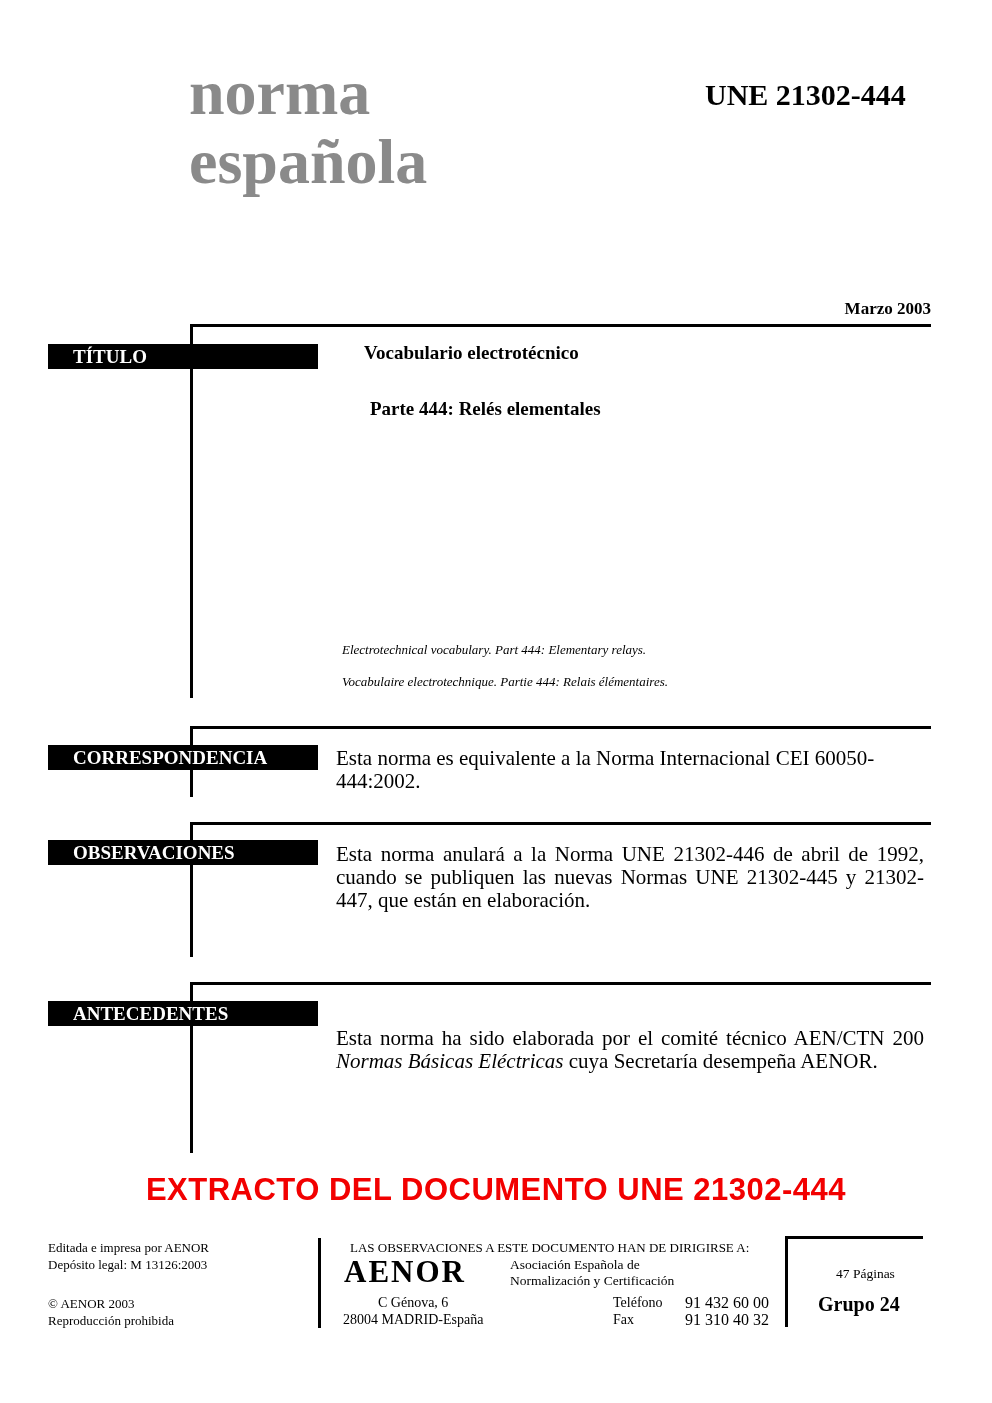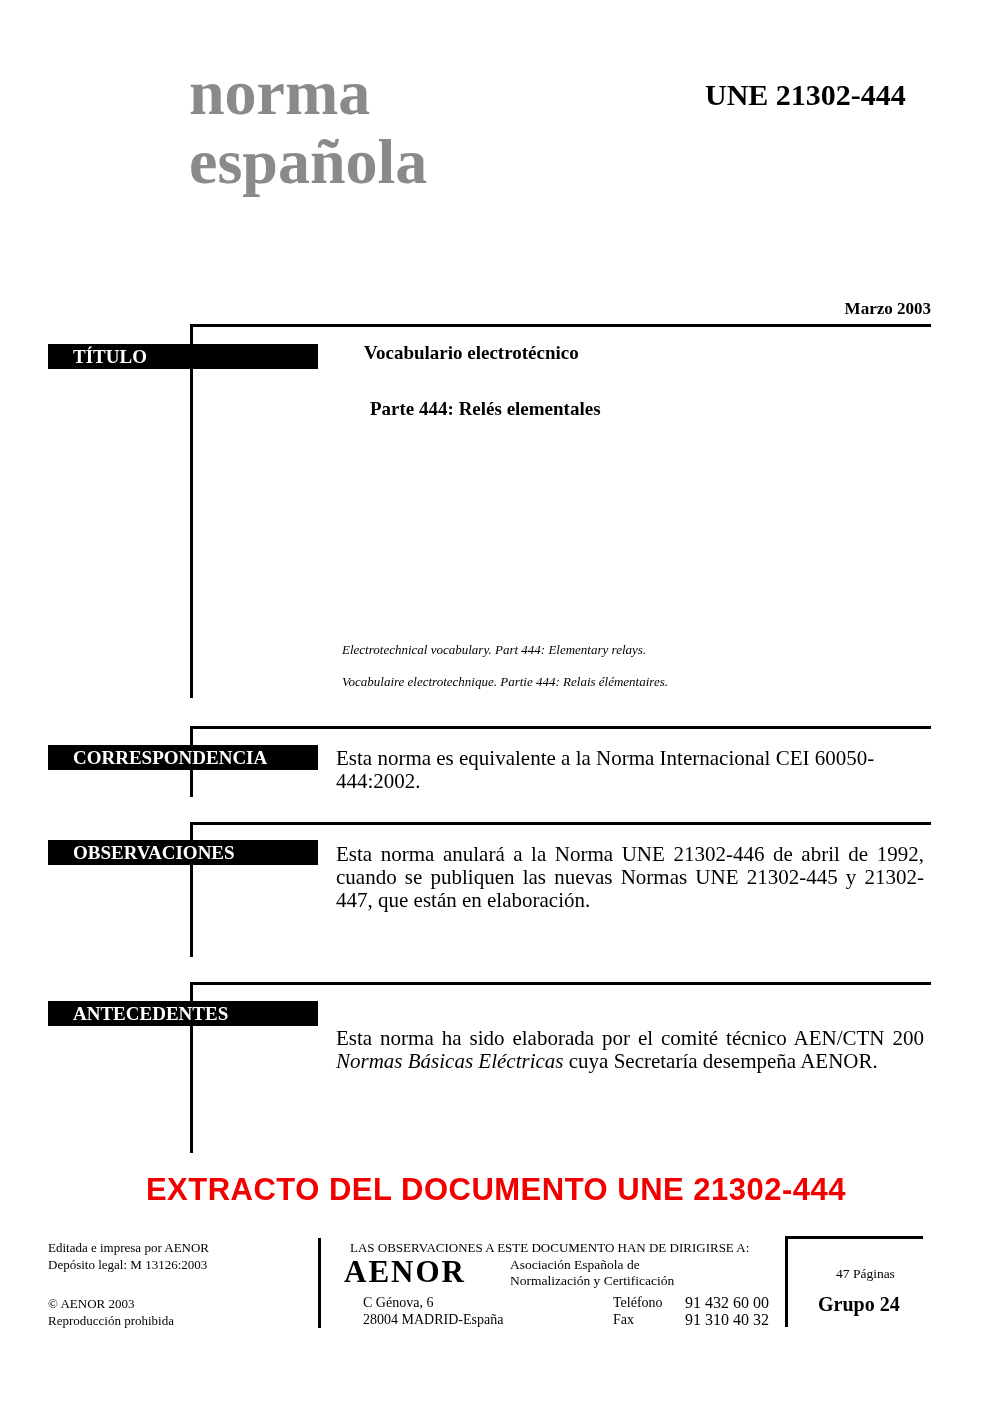--- a/index.html
+++ b/index.html
@@ -46,21 +46,21 @@
   }
 
   
   .ft{font-size:13px;line-height:17px;}
   .ft-left-top{left:48px;top:1239px;}
   .ft-left-bottom{left:48px;top:1295px;}
   .ft-divider{left:318px;top:1238px;width:2.5px;height:90px;background:#000;}
   .ft-notice{left:350px;top:1240px;font-size:13px;white-space:nowrap;}
   .ft-org{left:344px;top:1254px;font-size:31px;font-weight:bold;letter-spacing:2px;}
   .ft-orgdesc{left:510px;top:1257px;font-size:13.5px;line-height:16px;}
-  .ft-addr{left:363px;top:1294px;font-size:14px;line-height:17px;}
+  .ft-addr{left:343px;top:1294px;font-size:14px;line-height:17px;text-align:center;}
   .ft-tel-labels{left:613px;top:1294px;font-size:14px;line-height:17px;}
   .ft-tel-values{left:685px;top:1294px;font-size:16px;line-height:17px;}
   .ft-bracket-h{left:785px;top:1236px;width:138px;height:3px;background:#000;}
   .ft-bracket-v{left:785px;top:1236px;width:2.5px;height:91px;background:#000;}
   .ft-pages{left:822px;top:1266px;font-size:13.5px;margin-left:14px;}
   .ft-group{left:818px;top:1293px;font-size:20px;font-weight:bold;}
 </style>
 </head>
 <body>
 

